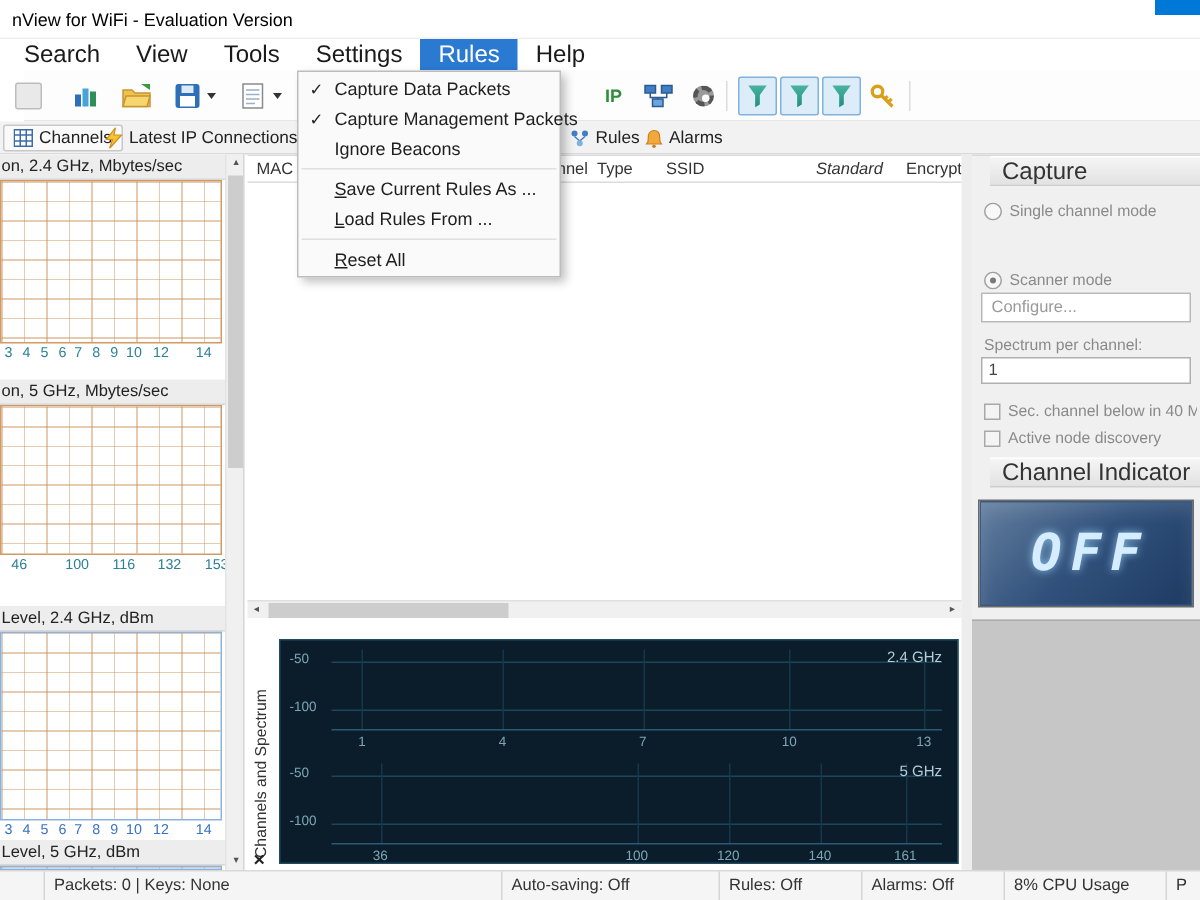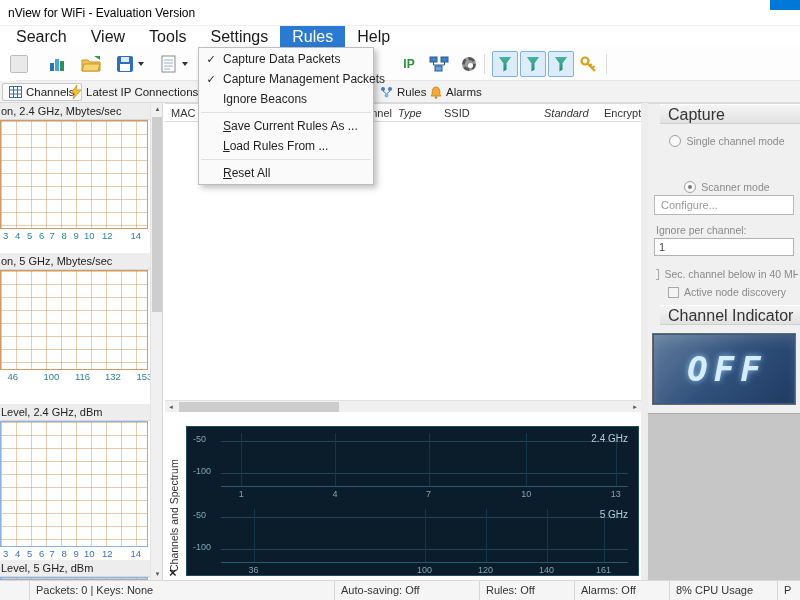--- a/index.html
+++ b/index.html
@@ -73,21 +73,21 @@
   .spec-hline { position:absolute; left:0; right:0; height:1px; background:#1c4759; }
   .spec-vline { position:absolute; top:0; bottom:0; width:1px; background:#14374a; }
   .spec-ylab { position:absolute; left:6px; font-size:9px; color:#7fa6b5; }
   .spec-xlab { position:absolute; bottom:-13px; transform:translateX(-50%); font-size:9px; color:#7fa6b5; }
   .spec-band { position:absolute; right:10px; top:4px; font-size:10px; color:#b5cdd9; }
 
   
   .splitter { position:absolute; left:641px; top:103px; width:7px; height:477px; background:#ededed; }
   .capture-panel { position:absolute; left:648px; top:103px; width:152px; height:477px; background:#f0f0f0; border-top:1px solid #dadada; overflow:hidden; }
   .panel-header { position:absolute; left:12px; width:152px; height:20px; background:linear-gradient(#f5f5f5,#e2e2e2); border-top:1px solid #fff; border-bottom:1px solid #cfcfcf; font-size:16px; line-height:19px; color:#333; padding-left:8px; }
-  .ctl-row { position:absolute; left:8px; display:flex; align-items:center; gap:5px; font-size:10.5px; color:#8a8a8a; white-space:nowrap; width:142px; overflow:hidden;justify-content:center; }
+  .ctl-row { position:absolute; left:8px; display:flex; align-items:center; gap:5px; font-size:10.5px; color:#8a8a8a; white-space:nowrap; width:142px; overflow:hidden; }
   .radio { width:12px; height:12px; border:1px solid #a0a0a0; border-radius:50%; background:#f8f8f8; flex:0 0 auto; position:relative; }
   .radio.checked::after { content:""; position:absolute; left:3px; top:3px; width:4px; height:4px; border-radius:50%; background:#7a7a7a; }
   .checkbox { width:11px; height:11px; border:1px solid #a8a8a8; background:#f4f4f4; flex:0 0 auto; }
   .cfg-btn { position:absolute; left:6px; width:140px; height:20px; background:#fff; border:1px solid #b8b8b8; font-size:11px; color:#9a9a9a; line-height:18px; padding-left:6px; }
   .sec-label { position:absolute; left:8px; font-size:10.5px; color:#8a8a8a; }
   .seconds-input { position:absolute; left:6px; width:140px; height:18px; background:#fff; border:1px solid #b0b0b0; font-size:11px; color:#444; padding-left:4px; font-family:"Liberation Sans", sans-serif; }
   .lcd { position:absolute; left:4px; width:144px; height:72px; border:1px solid #6a6a6a;
       background:linear-gradient(135deg,#647f9f 0%, #31517c 50%, #1d3a62 100%);
       box-shadow:inset 0 0 0 1px #3a5a82, inset 0 6px 12px rgba(255,255,255,.12);
       display:flex; align-items:center; justify-content:center; }
@@ -281,21 +281,21 @@
   <div class="v-scroll">
     <div class="arrow" style="top:0;">▴</div>
     <div class="thumb"></div>
     <div class="arrow" style="bottom:0;">▾</div>
   </div>
 
   <div class="table-area">
     <div class="table-header">
       <span style="left:6px;">MAC Address</span>
       <span style="left:186px;">Channel</span>
-      <span style="left:233px;font-style:italic;">Type</span>
+      <span style="left:233px;">Type</span>
       <span style="left:279px;">SSID</span>
       <span style="left:379px;font-style:italic;">Standard</span>
       <span style="left:439px;">Encryption</span>
     </div>
     <div class="table-body"></div>
     <div class="h-scroll">
       <div class="arrow" style="left:0;">◂</div>
       <div class="thumb"></div>
       <div class="arrow" style="right:0;">▸</div>
     </div>
@@ -360,21 +360,21 @@
       <span>Single channel mode</span>
     </div>
 
     <div class="ctl-row" style="top:77px;">
       <span class="radio checked"></span>
       <span>Scanner mode</span>
     </div>
 
     <div class="cfg-btn" style="top:91px;">Configure...</div>
 
-    <div class="sec-label" style="top:120px;">Ignore per channel:</div>
+    <div class="sec-label" style="top:120px;">Spectrum per channel:</div>
     <input class="seconds-input" style="top: 134px;" value="1">
 
     <div class="ctl-row" style="top:164px;">
       <span class="checkbox"></span>
       <span>Sec. channel below in 40 MHz</span>
     </div>
     <div class="ctl-row" style="top:182px;">
       <span class="checkbox"></span>
       <span>Active node discovery</span>
     </div>

